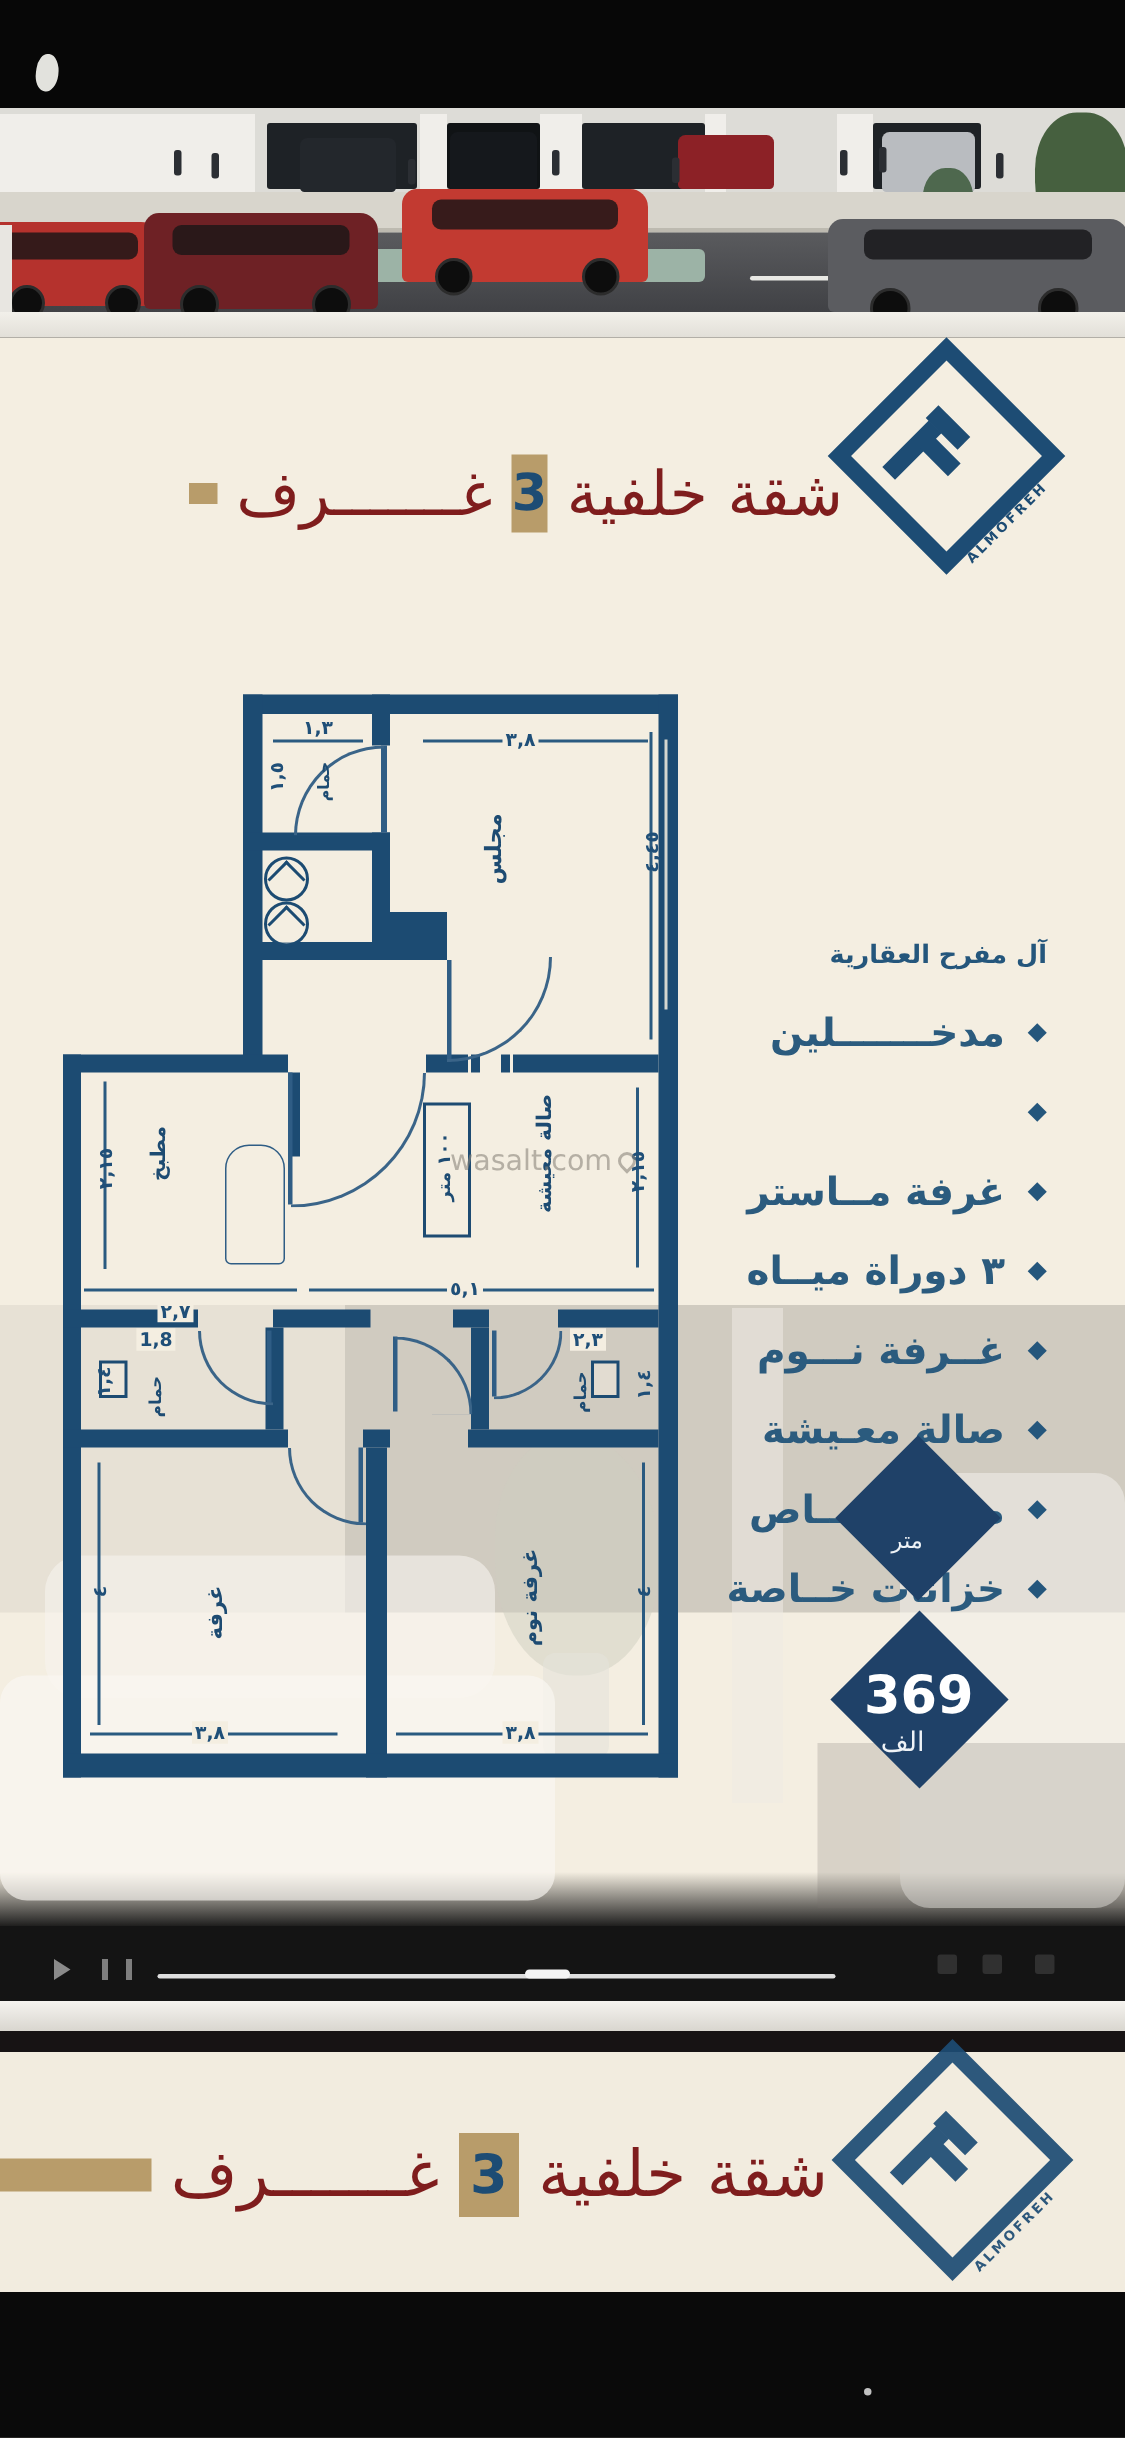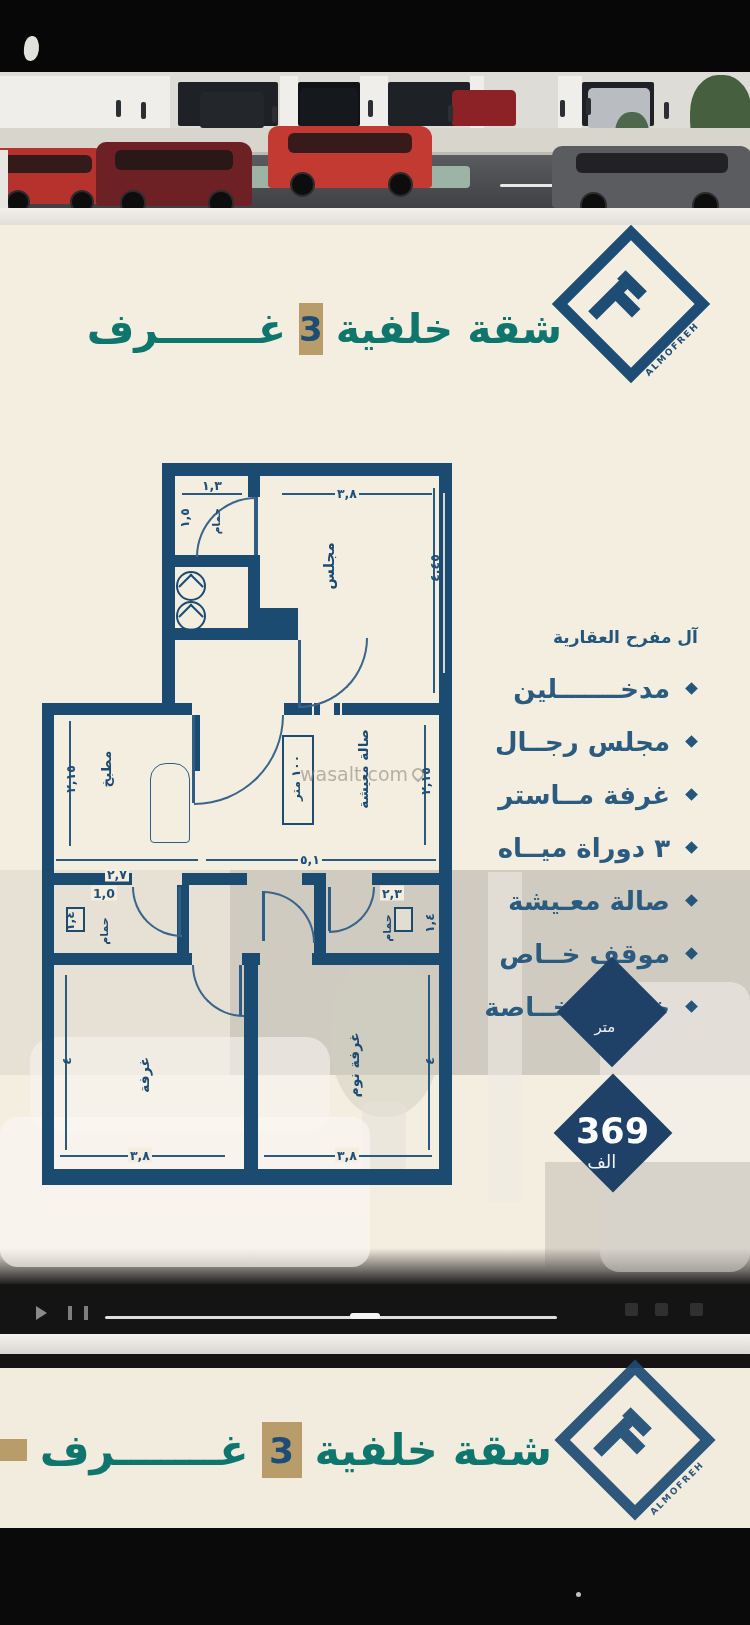--- a/index.html
+++ b/index.html
@@ -33,21 +33,21 @@
   .faint{position:absolute;}
   
   .logo{position:absolute;}
   .logo-sq{position:absolute;transform:rotate(45deg);background:transparent;border:11px solid #1d4c74;}
   .logo-bar{position:absolute;background:#1d4c74;}
   .logo-name{position:absolute;transform:rotate(-45deg);font-weight:bold;color:#1d4c74;
              font-size:9px;letter-spacing:2px;font-family:"DejaVu Sans",sans-serif;}
   #companyname{left:543px;top:402px;width:165px;text-align:center;font-size:17px;font-weight:bold;color:#24567c;}
   
   .titlerow{position:absolute;display:flex;direction:rtl;align-items:center;gap:13px;}
-  .titletext{font-weight:bold;color:#0f766e;white-space:nowrap;}
+  .titletext{font-weight:normal;color:#7f1d1d;white-space:nowrap;}
   .countbox{display:flex;align-items:center;justify-content:center;background:#b89c6a;color:#1d4c74;font-weight:bold;}
   .tandash{background:#b89c6a;}
   
   #features{left:420px;top:437px;width:312px;list-style:none;margin:0;padding:0;}
   #features li{display:flex;direction:rtl;align-items:center;gap:17px;height:53px;padding-right:36px;}
   .bullet{width:9px;height:9px;background:#24567c;transform:rotate(45deg);flex:0 0 auto;}
   .feat{font-size:26px;font-weight:bold;color:#2b5b7e;white-space:nowrap;}
   
   #plan{left:42px;top:463px;width:410px;height:722px;}
   .wall{position:absolute;background:#1c4b72;}
@@ -192,29 +192,32 @@
       <span class="tandash" style="width:48px;height:14px;"></span>
     </div>
 
     <ul id="features" class="abs" style="z-index:4;">
       <li>
           <span class="bullet"></span>
           <span class="feat">مدخـــــــلين</span>
         </li>
       <li>
           <span class="bullet"></span>
-          <span class="feat">مجلس رجــال</span>
         </li>
       <li>
           <span class="bullet"></span>
           <span class="feat">غرفة مــاستر</span>
         </li>
       <li>
           <span class="bullet"></span>
           <span class="feat">٣ دوراة ميــاه</span>
+        </li>
+      <li>
+          <span class="bullet"></span>
+          <span class="feat">غــرفة نـــوم</span>
         </li>
       <li>
           <span class="bullet"></span>
           <span class="feat">صالة معـيشة</span>
         </li>
       <li>
           <span class="bullet"></span>
           <span class="feat">موقف خــاص</span>
         </li>
       <li>
@@ -296,21 +299,21 @@
       <div class="dimline" style="left:222px;top:692px;width:168px;height:2px;"></div>
 
       <div class="dim" style="left:170px;top:22px;text-align:right;">١,٣</div>
       <div class="dim rot" style="left:142px;top:55px;">١,٥</div>
       <div class="dim" style="left:305px;top:30px;">٣,٨</div>
       <div class="dim rot" style="left:392px;top:105px;">٤,٤٥</div>
       <div class="dim rot" style="left:28px;top:316px;">٢,١٥</div>
       <div class="dim rot" style="left:383px;top:318px;">٢,١٥</div>
       <div class="dim" style="left:75px;top:411px;">٢,٧</div>
       <div class="dim" style="left:268px;top:396px;">٥,١</div>
-      <div class="dim" style="left:62px;top:430px;">1,0</div>
+      <div class="dim" style="left:62px;top:430px;">1,8</div>
       <div class="dim rot" style="left:27px;top:458px;">١,٤</div>
       <div class="dim" style="left:350px;top:430px;">٢,٣</div>
       <div class="dim rot" style="left:387px;top:460px;">١,٤</div>
       <div class="dim rot" style="left:24px;top:598px;">٤</div>
       <div class="dim rot" style="left:387px;top:598px;">٤</div>
       <div class="dim" style="left:98px;top:692px;">٣,٨</div>
       <div class="dim" style="left:305px;top:692px;">٣,٨</div>
 
       <div class="rlabel" style="left:287px;top:103px;font-size:15px;">مجلس</div>
       <div class="rlabel" style="left:174px;top:58px;font-size:10.5px;">حمام</div>

